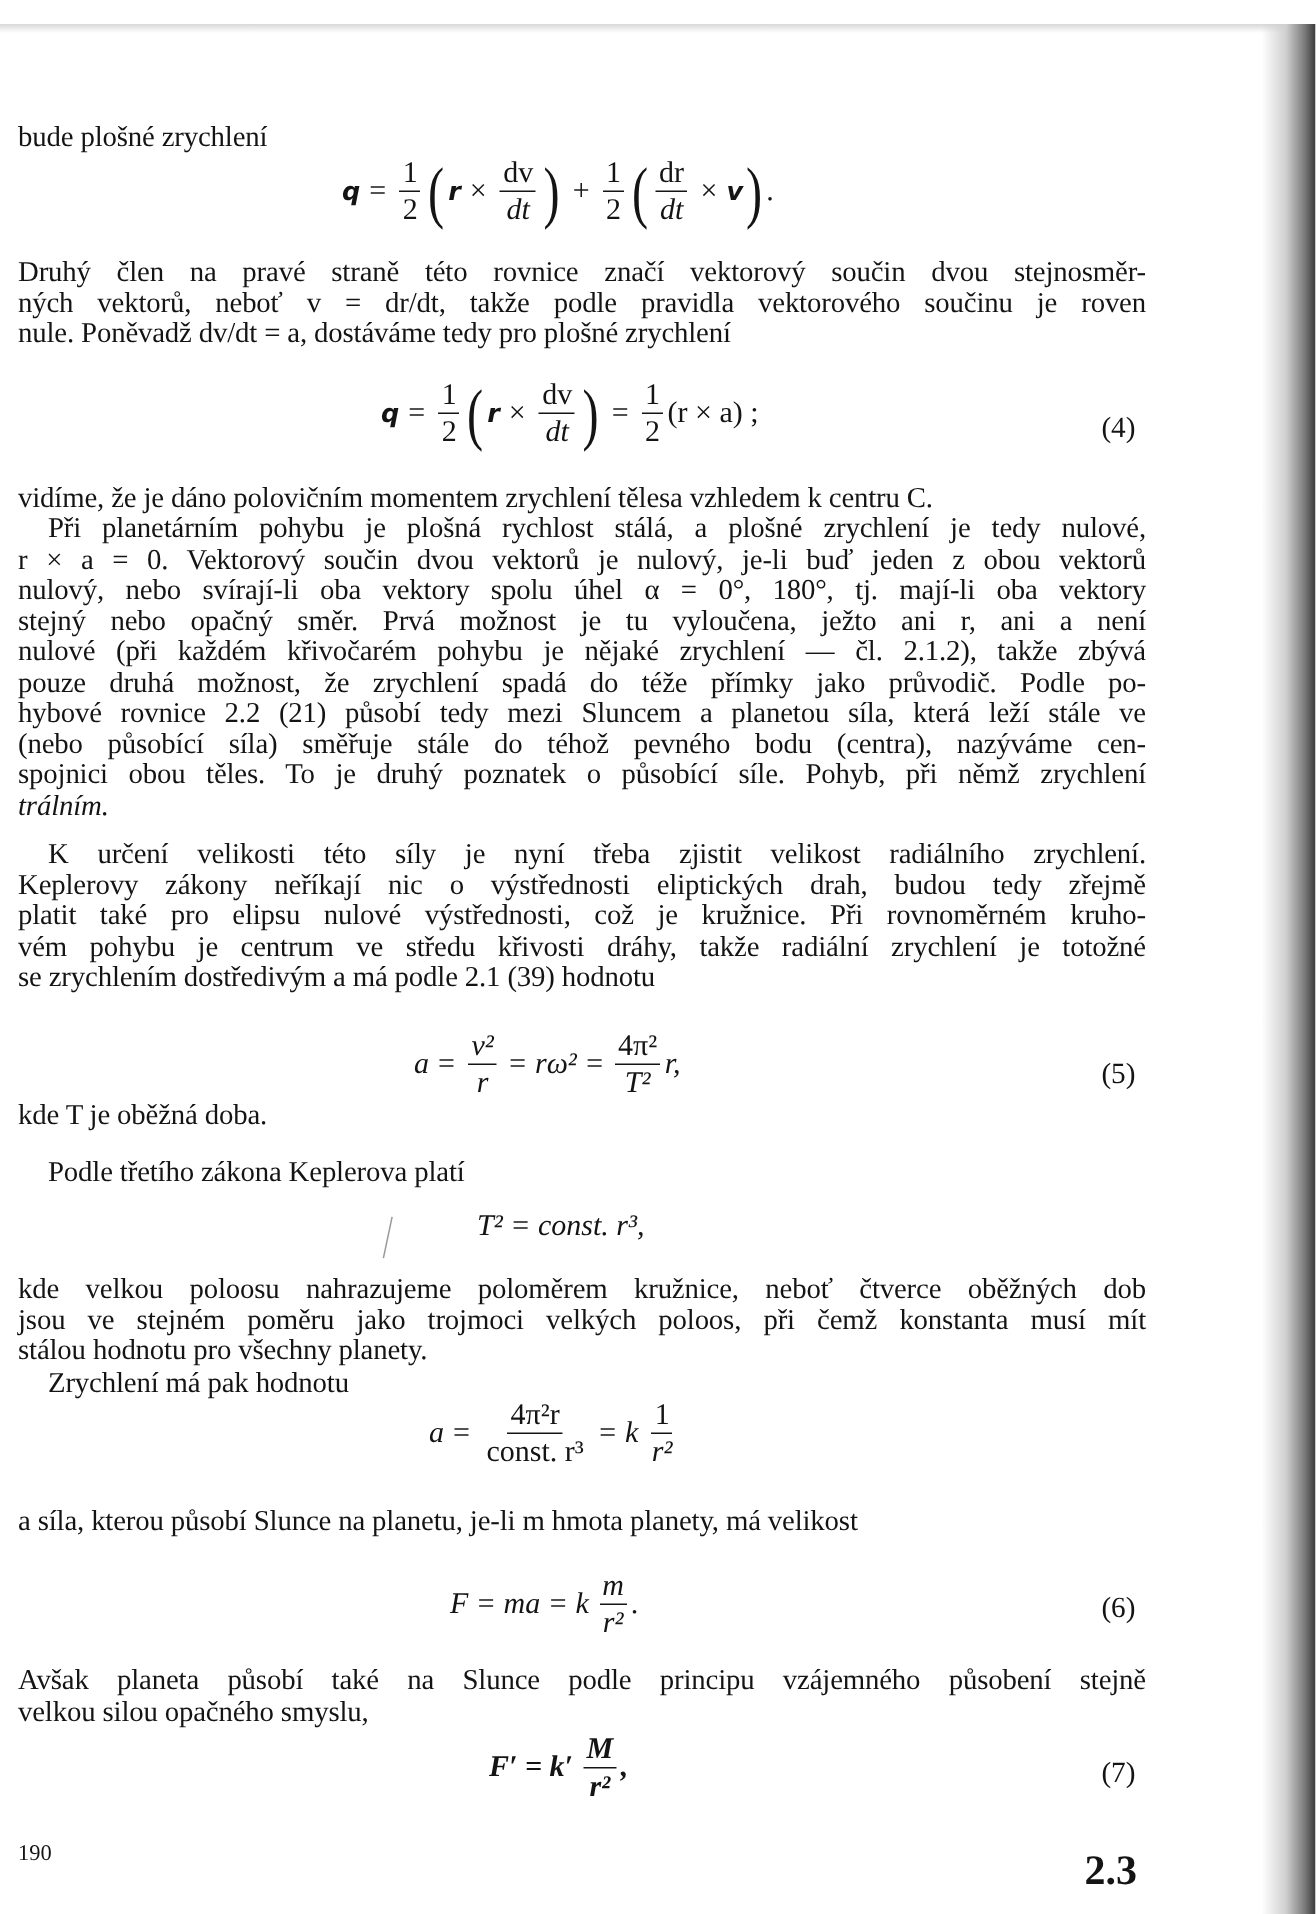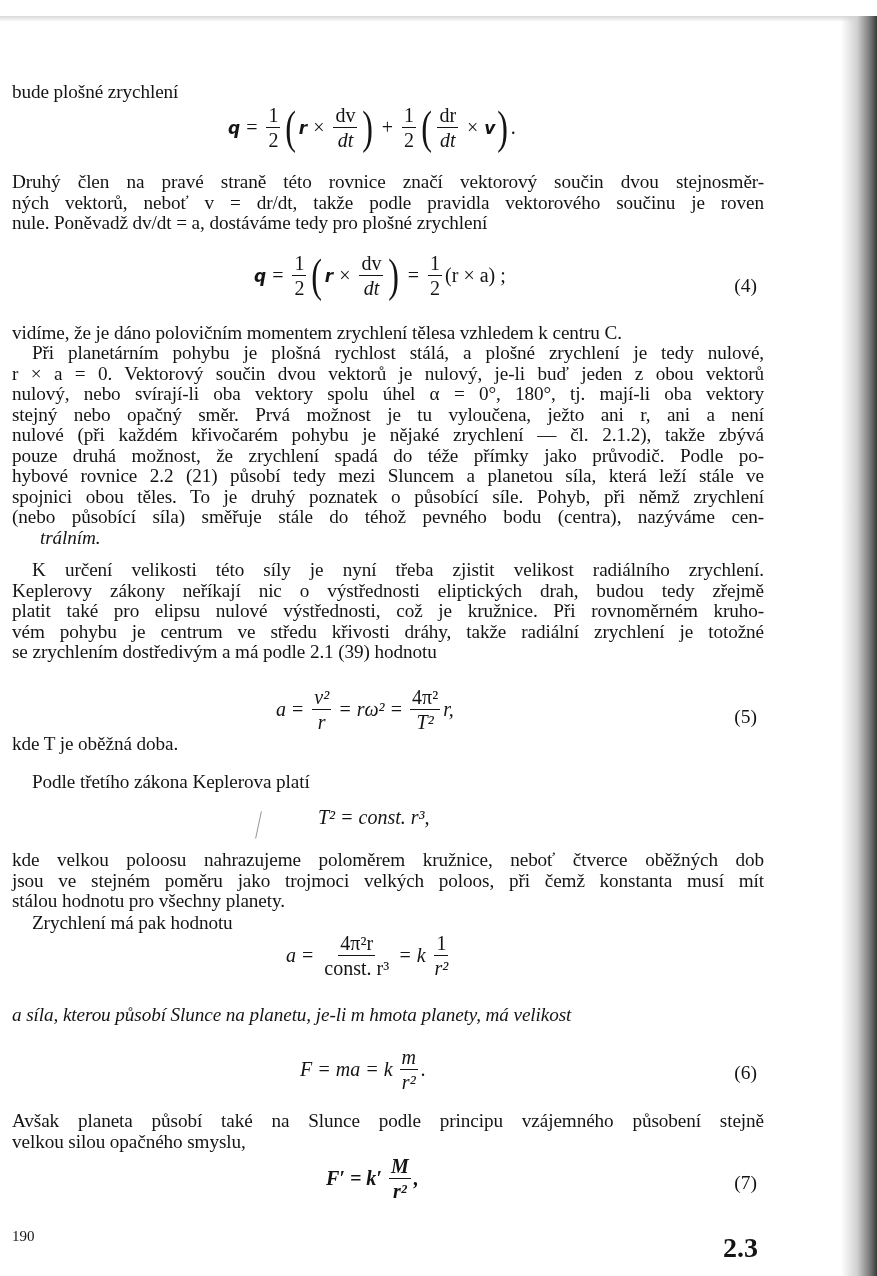--- a/index.html
+++ b/index.html
@@ -120,23 +120,23 @@
   </div>
 
   <div class="text indent" style="top:327px;">
     <span class="line" style="text-indent:20px;">Při planetárním pohybu je plošná rychlost stálá, a plošné zrychlení je tedy nulové,</span>
     <span class="line" style="text-indent:0;">r × a = 0. Vektorový součin dvou vektorů je nulový, je-li buď jeden z obou vektorů</span>
     <span class="line" style="text-indent:0;">nulový, nebo svírají-li oba vektory spolu úhel α = 0°, 180°, tj. mají-li oba vektory</span>
     <span class="line" style="text-indent:0;">stejný nebo opačný směr. Prvá možnost je tu vyloučena, ježto ani r, ani a není</span>
     <span class="line" style="text-indent:0;">nulové (při každém křivočarém pohybu je nějaké zrychlení — čl. 2.1.2), takže zbývá</span>
     <span class="line" style="text-indent:0;">pouze druhá možnost, že zrychlení spadá do téže přímky jako průvodič. Podle po-</span>
     <span class="line" style="text-indent:0;">hybové rovnice 2.2 (21) působí tedy mezi Sluncem a planetou síla, která leží stále ve</span>
+    <span class="line" style="text-indent:0;">(nebo působící síla) směřuje stále do téhož pevného bodu (centra), nazýváme cen-</span>
     <span class="line" style="text-indent:0;">spojnici obou těles. To je druhý poznatek o působící síle. Pohyb, při němž zrychlení</span>
-    <span class="line" style="text-indent:0;">(nebo působící síla) směřuje stále do téhož pevného bodu (centra), nazýváme cen-</span>
-    <span class="line last it" style="text-indent:0;margin-left:28px;">trálním.</span>
+    <span class="line last it" style="text-indent:0;">trálním.</span>
   </div>
 
   <div class="text" style="top:544px;">
     <span class="line" style="text-indent:20px;">K určení velikosti této síly je nyní třeba zjistit velikost radiálního zrychlení.</span>
     <span class="line">Keplerovy zákony neříkají nic o výstřednosti eliptických drah, budou tedy zřejmě</span>
     <span class="line">platit také pro elipsu nulové výstřednosti, což je kružnice. Při rovnoměrném kruho-</span>
     <span class="line">vém pohybu je centrum ve středu křivosti dráhy, takže radiální zrychlení je totožné</span>
     <span class="line last">se zrychlením dostředivým a má podle 2.1 (39) hodnotu</span>
   </div>
 
@@ -184,21 +184,21 @@
         <span class="num">4π²r</span>
         <span class="den">const. r³</span>
       </span>
     <span class="it" style="margin:0 4px;">= k</span>
     <span class="frac">
         <span class="num">1</span>
         <span class="den it">r²</span>
       </span>
   </div>
 
-  <div class="text" style="top:989px;font-style:italic;">
+  <div class="text" style="top:989px;">
     <span class="line last">a síla, kterou působí Slunce na planetu, je-li m hmota planety, má velikost</span>
   </div>
 
   <div class="eq it" style="left:300px; top:1030px;">
     <span style="margin-right:4px;">F = ma = k</span>
     <span class="frac">
         <span class="num">m</span>
         <span class="den">r²</span>
       </span>
     <span>.</span>

